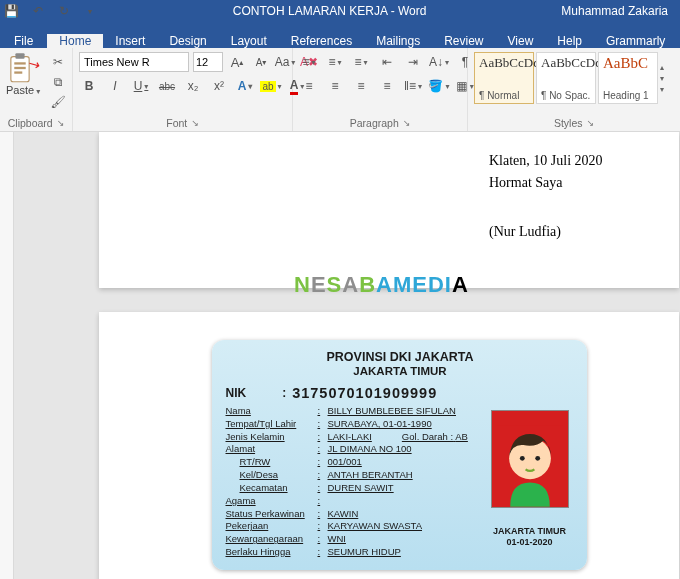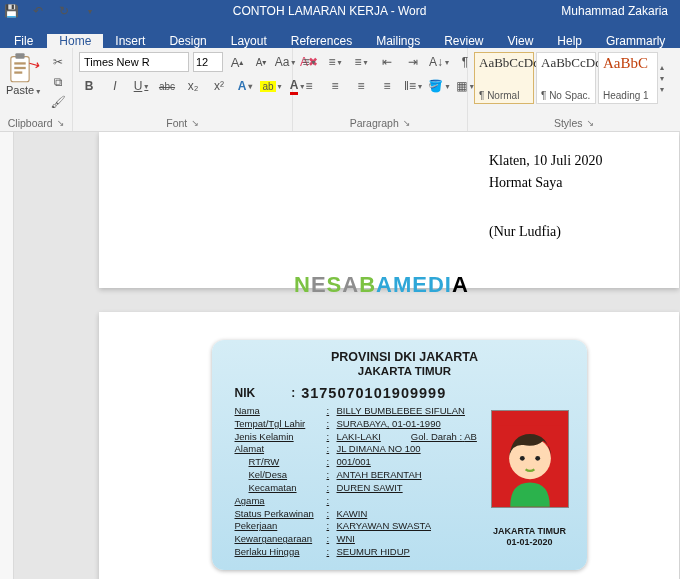--- a/index.html
+++ b/index.html
@@ -64,21 +64,21 @@
 .sign-block { margin-left: 300px; line-height: 1.6; }
 
 .watermark { position: absolute; left: 195px; bottom: -10px; font-size: 22px; font-weight: 700; letter-spacing: 1px; text-align: center; }
 .watermark span:nth-child(1){color:#7cc243}.watermark span:nth-child(2){color:#8e8e8e}
 .watermark span:nth-child(3){color:#7cc243}.watermark span:nth-child(4){color:#8e8e8e}
 .watermark span:nth-child(5){color:#7cc243}.watermark span:nth-child(6){color:#2fa7d8}
 .watermark span:nth-child(7){color:#2fa7d8}.watermark span:nth-child(8){color:#2fa7d8}
 .watermark span:nth-child(9){color:#2fa7d8}.watermark span:nth-child(10){color:#2fa7d8}
 
 
-.ktp { width: 375px; height: 230px; background: linear-gradient(180deg,#d5edf6 0%,#c4e4f2 60%,#b8dff0 100%); border-radius: 12px; box-shadow: 0 1px 4px rgba(0,0,0,.3); padding: 10px 12px 10px 23px; font-family: Arial, sans-serif; color: #1a1a1a; position: relative; }
+.ktp { width: 375px; height: 230px; background: linear-gradient(180deg,#d5edf6 0%,#c4e4f2 60%,#b8dff0 100%); border-radius: 12px; box-shadow: 0 1px 4px rgba(0,0,0,.3); padding: 10px 12px 10px 14px; font-family: Arial, sans-serif; color: #1a1a1a; position: relative; }
 .ktp h1 { text-align: center; font-size: 12.5px; font-weight: 700; }
 .ktp h2 { text-align: center; font-size: 11.5px; font-weight: 700; margin-top: 1px; }
 .ktp .nik { margin-top: 8px; font-size: 12px; font-weight: 700; display: flex; align-items: center; }
 .ktp .nik .v { font-family: Liberation Sans, sans-serif; font-size: 14.5px; letter-spacing: 1px; margin-left: 6px; }
 .ktp .fields { margin-top: 4px; font-size: 9.5px; line-height: 1.35; }
 .ktp .row { display: flex; text-decoration: underline; }
 .ktp .lbl { width: 92px; }
 .ktp .lbl.indent { padding-left: 14px; width: 92px; }
 .ktp .colon { width: 10px; }
 .ktp .val { flex: 1; }

